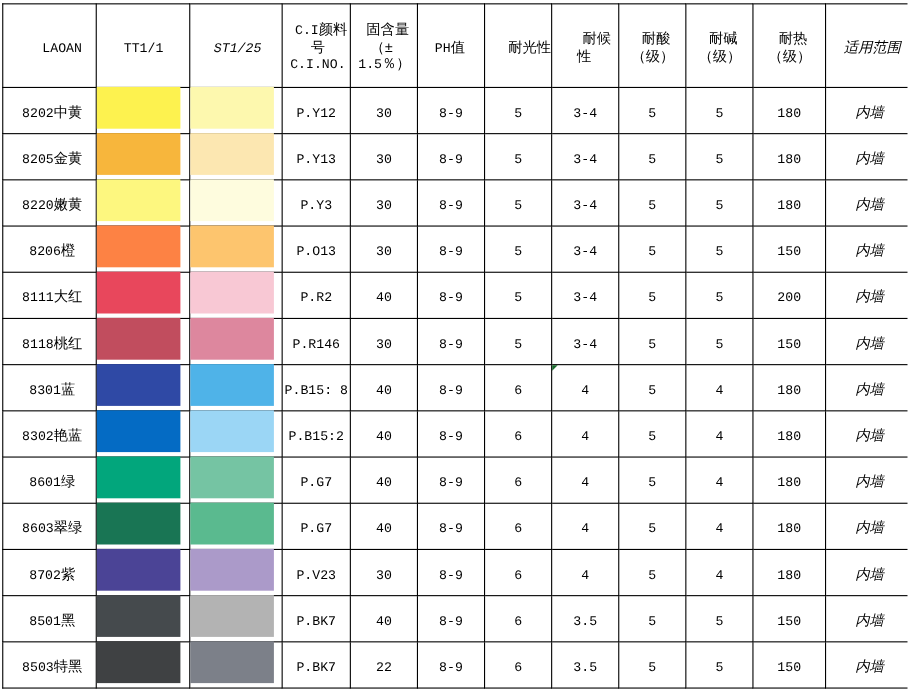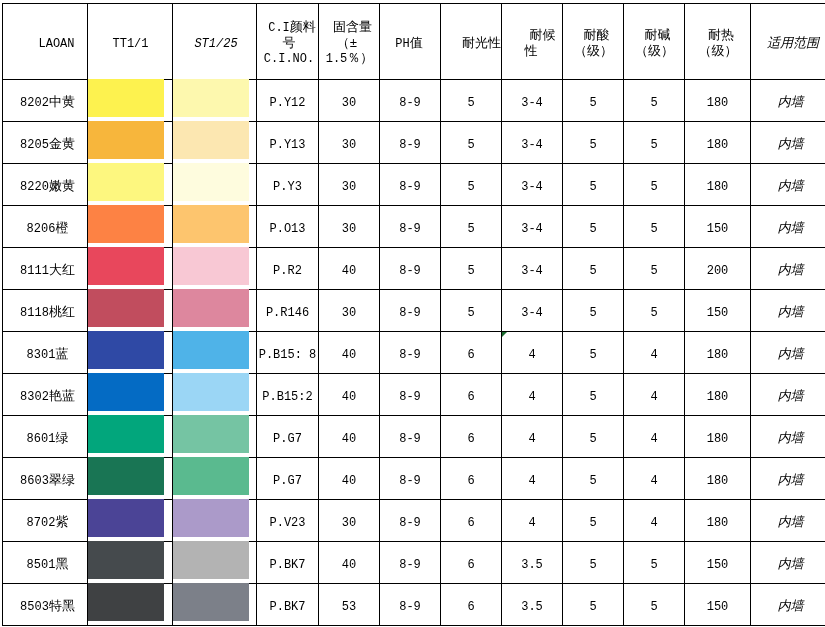--- a/index.html
+++ b/index.html
@@ -360,21 +360,21 @@
         </tr>
         <tr>
           <td class="td-name"><span class="cv">8503<span class="cjk">特黑</span></span></td>
           <td class="swatchcell">
             <span class="swatch" style="background: rgb(63, 65, 67);"></span>
           </td>
           <td class="swatchcell">
             <span class="swatch" style="background: rgb(124, 128, 137);"></span>
           </td>
           <td class="td-ci"><span class="cv">P.BK7</span></td>
-          <td class="td-solid"><span class="cv">53</span></td>
+          <td class="td-solid"><span class="cv">22</span></td>
           <td class="td-ph"><span class="cv">8-9</span></td>
           <td class="td-light"><span class="cv">6</span></td>
           <td class="td-weather"><span class="cv">3.5</span></td>
           <td class="td-acid"><span class="cv">5</span></td>
           <td class="td-alkali"><span class="cv">5</span></td>
           <td class="td-heat"><span class="cv">150</span></td>
           <td class="td-use"><span class="cv"><span class="cjk">内墙</span></span></td>
         </tr>
       </tbody>
   </table>

